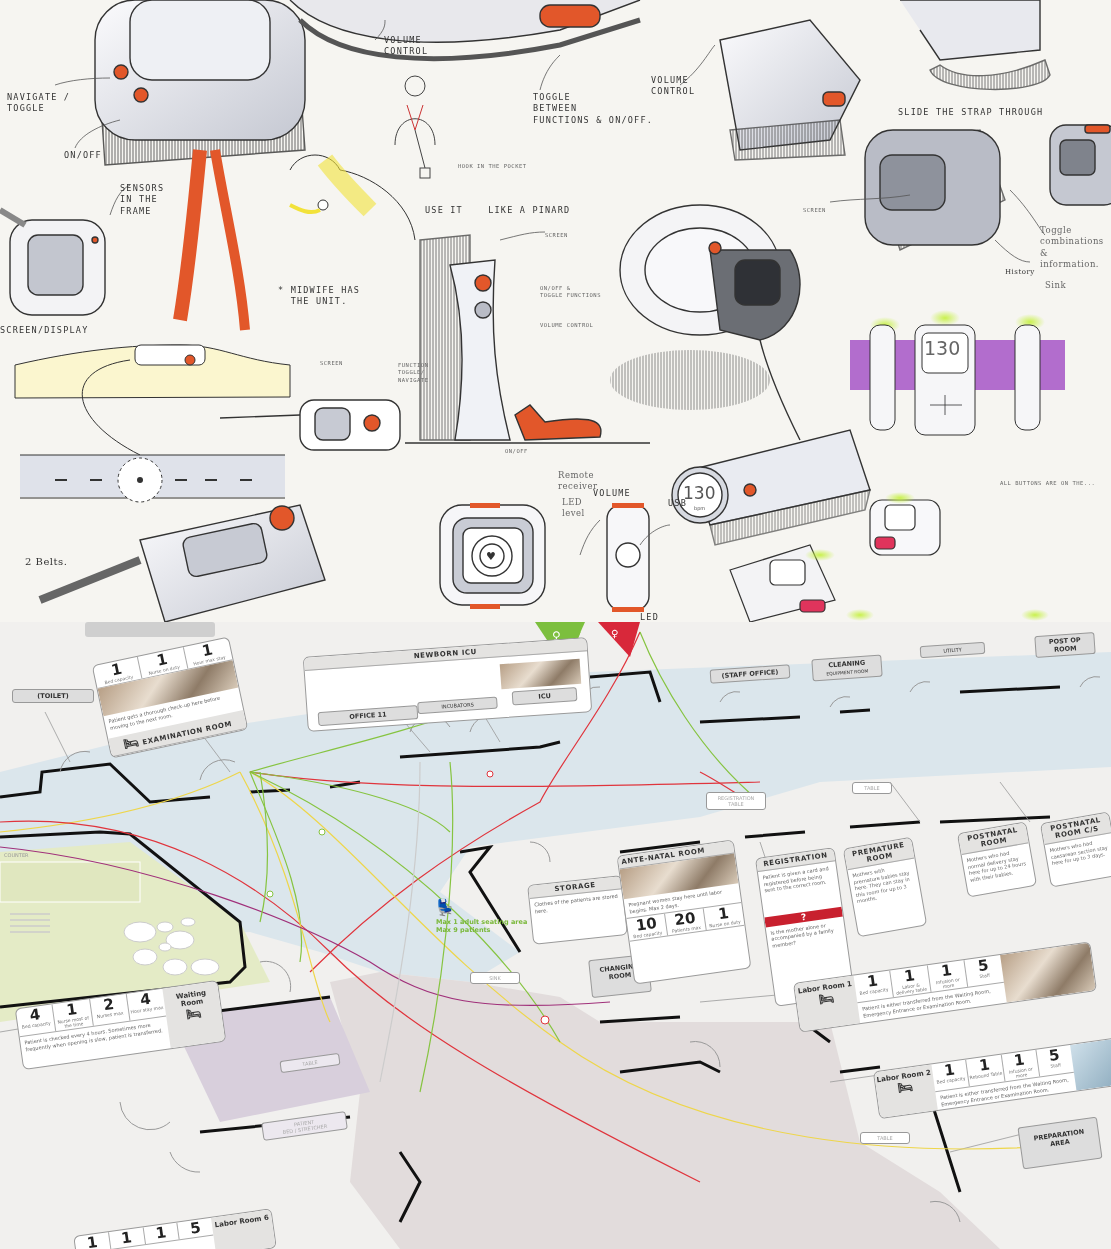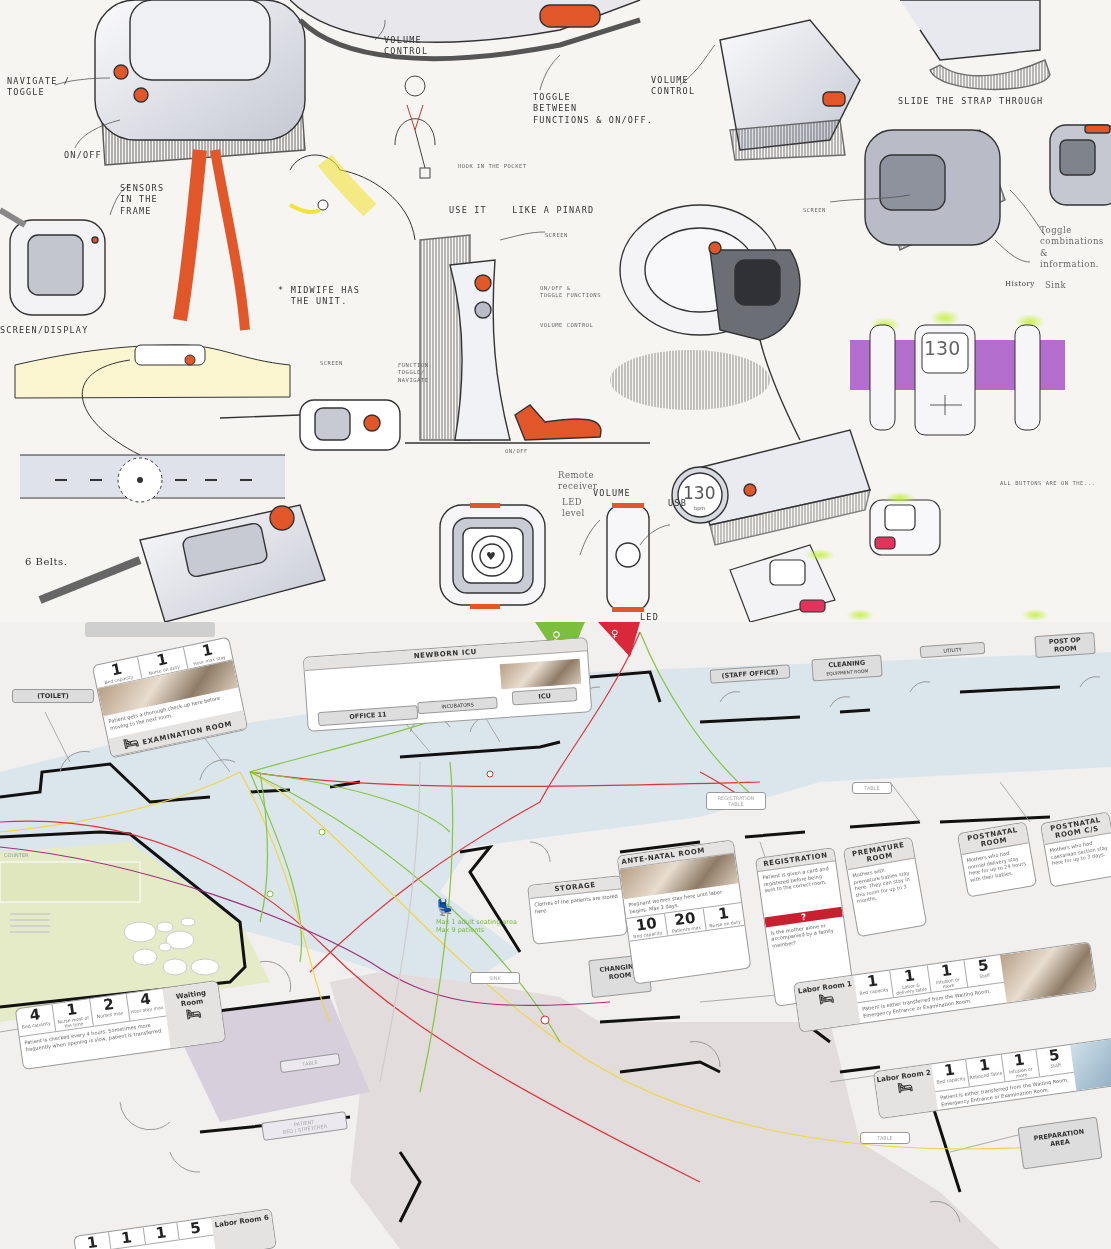--- a/index.html
+++ b/index.html
@@ -15,21 +15,21 @@
   .room-title{background:#e4e3e1;font-weight:bold;text-align:center;font-size:7px;letter-spacing:.6px;padding:2px 3px;text-transform:uppercase;border-bottom:1px solid #aaa;}
   .room-desc{padding:3px 4px;font-size:5px;color:#666;line-height:1.3;}
   .stats{display:flex;border-bottom:1px solid #aaa;}
   .stat{flex:1;border-right:1px solid #aaa;text-align:center;padding:1px 0;}
   .stat:last-child{border-right:none;}
   .stat-num{font-size:15px;font-weight:bold;color:#222;line-height:1;}
   .stat-lbl{font-size:4.5px;color:#777;}
   .photo{background:linear-gradient(135deg,#b79f86,#e8ddcf 40%,#8e7b67 70%,#d9cbb9);}
   .tag{position:absolute;background:#ddd;border:1px solid #999;border-radius:3px;font-size:6.5px;font-weight:bold;text-align:center;color:#333;padding:2px 4px;text-transform:uppercase;}
   .seat-icon{position:absolute;color:#7ab83a;font-size:16px;}
-  .maxtext{position:absolute;font-size:6.5px;color:#7ab83a;font-weight:normal;}
+  .maxtext{position:absolute;font-size:6.5px;color:#7ab83a;font-weight:bold;}
   .bed-icon{font-size:12px;color:#333;}
 </style>
 </head>
 <body>
 
 <div id="sketch" class="panel">
   <svg width="1111" height="622" viewBox="0 0 1111 622">
     <defs>
       <linearGradient id="gry" x1="0" y1="0" x2="1" y2="1">
         <stop offset="0" stop-color="#fbfbfd"></stop>
@@ -218,63 +218,63 @@
       <path d="M110 215 C115 200 120 190 130 185"></path>
       <path d="M500 240 C520 235 530 232 545 232"></path>
       <path d="M910 195 C880 200 860 198 830 202"></path>
       <path d="M1010 190 C1030 210 1040 230 1045 235"></path>
       <path d="M995 240 C1010 255 1020 262 1030 262"></path>
       <path d="M600 520 C590 530 585 540 580 555"></path>
       <path d="M640 545 C650 530 665 525 670 525"></path>
     </g>
   </svg>
 
-  <div class="hand" style="left:7px;top:76px">Navigate /
+  <div class="hand" style="left:7px;top:92px">Navigate /
 Toggle</div>
   <div class="hand" style="left:64px;top:150px">On/off</div>
   <div class="hand" style="left:384px;top:35px">Volume
 Control</div>
   <div class="hand" style="left:533px;top:92px">Toggle
 between
 functions &amp; on/off.</div>
   <div class="hand" style="left:651px;top:75px">Volume
 Control</div>
-  <div class="hand" style="left:898px;top:96px">Slide the strap through</div>
+  <div class="hand" style="left:898px;top:107px">Slide the strap through</div>
   <div class="hand" style="left:120px;top:183px">Sensors
 in the
 frame</div>
   <div class="hand small" style="left:458px;top:163px">hook in the pocket</div>
-  <div class="hand" style="left:449px;top:205px">Use it    like a Pinard</div>
+  <div class="hand" style="left:425px;top:205px">Use it    like a Pinard</div>
   <div class="hand small" style="left:545px;top:232px">Screen</div>
   <div class="hand" style="left:278px;top:285px">* Midwife has
   the unit.</div>
   <div class="hand" style="left:0px;top:325px">Screen/Display</div>
   <div class="hand small" style="left:540px;top:285px">On/off &amp;
 Toggle functions</div>
   <div class="hand small" style="left:540px;top:322px">Volume control</div>
   <div class="hand small" style="left:320px;top:360px">Screen</div>
   <div class="hand small" style="left:398px;top:362px">Function
 Toggle/
 Navigate</div>
   <div class="hand small" style="left:505px;top:448px">On/off</div>
   <div class="hand small" style="left:803px;top:207px">Screen</div>
   <div class="hand script small" style="left:1040px;top:225px">Toggle
 combinations
 &amp;
 information.</div>
-  <div class="hand script" style="left:1005px;top:280px;font-size:7px">History</div>
+  <div class="hand script" style="left:1005px;top:268px;font-size:7px">History</div>
   <div class="hand script small" style="left:1045px;top:280px">Sink</div>
   <div class="hand script small" style="left:558px;top:470px">Remote
 receiver</div>
   <div class="hand script small" style="left:562px;top:497px">LED
 level</div>
   <div class="hand" style="left:593px;top:488px">Volume</div>
   <div class="hand" style="left:668px;top:498px">USB</div>
   <div class="hand" style="left:640px;top:612px">LED</div>
-  <div class="hand script" style="left:25px;top:555px;font-size:10px">6 Belts.</div>
+  <div class="hand script" style="left:25px;top:555px;font-size:10px">2 Belts.</div>
   <div class="hand small" style="left:1000px;top:480px">All buttons are on the...</div>
   <div style="position:absolute;left:924px;top:337px;font-size:19px;color:#666;font-family:'DejaVu Sans',sans-serif">130</div>
   <div style="position:absolute;left:683px;top:483px;font-size:17px;color:#555;font-family:'DejaVu Sans',sans-serif">130</div>
   <div style="position:absolute;left:694px;top:505px;font-size:5px;color:#555">bpm</div>
 </div>
 
 <div id="plan" class="panel">
   <svg width="1111" height="627" viewBox="0 0 1111 627">
 
     <path d="M0 150 L120 120 L590 50 L1111 30 L1111 145 L820 160 L700 195 L470 225 L440 270 L520 330 L470 360 L380 350 L320 330 L250 310 L0 320 Z" fill="#dbe6ec"></path>

